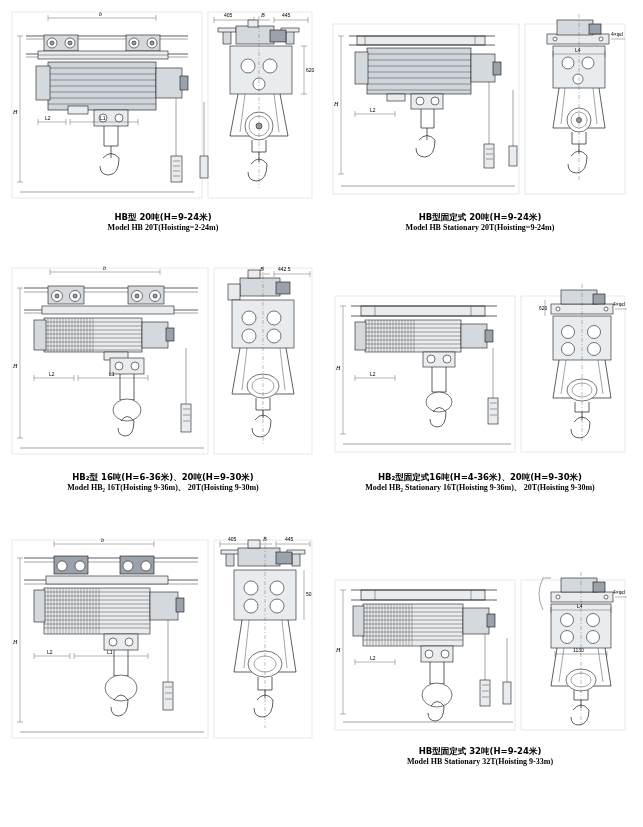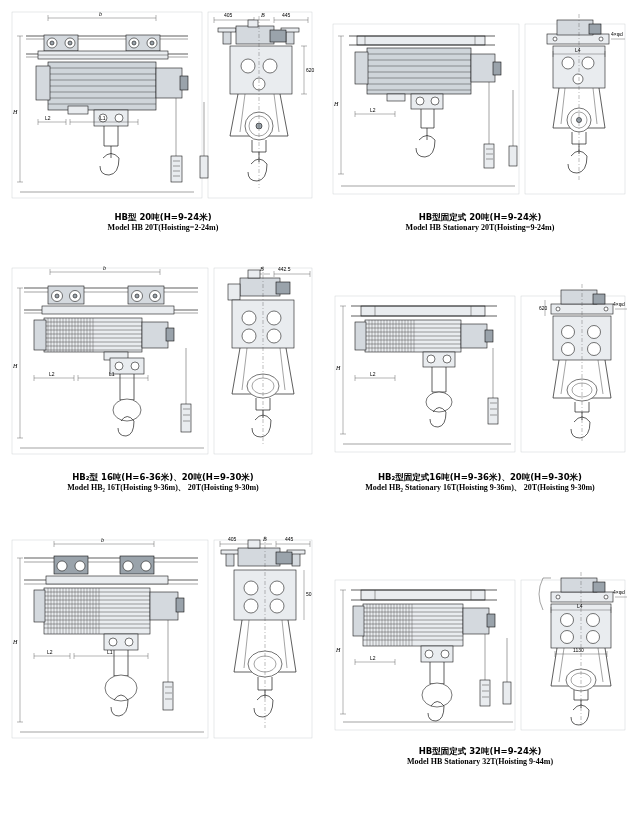--- a/index.html
+++ b/index.html
@@ -534,21 +534,21 @@
       <path d="M234 102 L228 140 L286 140 L280 102" class="ln"></path>
       <path d="M241 102 L236 136 M273 102 L278 136" class="ln-thin"></path>
       <ellipse cx="257" cy="132" rx="15" ry="11" class="fill-white"></ellipse>
       <ellipse cx="257" cy="132" rx="10" ry="7" class="ln-thin"></ellipse>
       <path d="M250 144 L250 154 L264 154 L264 144" class="ln"></path>
       <path d="M257 154 L257 162" class="ln"></path>
       <path d="M249 164 q8 -10 16 0 q0 15 -10 16 q-9 0 -9 -9" class="ln"></path>
       <line x1="257" y1="26" x2="257" y2="184" class="ln-dash"></line>
     </svg>
     <div class="caption" style="top:214px;">
-      <span class="cn">HB₂型固定式16吨(H=9-36米)、20吨(H=9-30米)</span>
+      <span class="cn">HB₂型固定式16吨(H=4-36米)、20吨(H=9-30米)</span>
       <span class="en">Model HB₂ Stationary 16T(Hoisting 9-36m)、 20T(Hoisting 9-30m)</span>
     </div>
   </div>
 
   <div class="block" style="left:8px; top:526px; width:310px; height:250px;">
     <svg class="dwg" width="310" height="230" viewBox="0 0 310 230">
       <rect x="4" y="14" width="196" height="198" class="ln-thin" style="stroke:#c8ccd0"></rect>
       <rect x="206" y="14" width="98" height="198" class="ln-thin" style="stroke:#c8ccd0"></rect>
 
       <line x1="46" y1="18" x2="146" y2="18" class="ln-dim"></line>
@@ -769,17 +769,17 @@
       <path d="M239 130 L234 164 M273 130 L278 164" class="ln-thin"></path>
       <ellipse cx="256" cy="162" rx="15" ry="11" class="fill-white"></ellipse>
       <ellipse cx="256" cy="162" rx="10" ry="7" class="ln-thin"></ellipse>
       <path d="M249 172 L249 182 L263 182 L263 172" class="ln"></path>
       <path d="M256 182 L256 190" class="ln"></path>
       <path d="M248 192 q8 -10 16 0 q0 14 -10 15 q-8 0 -8 -8" class="ln"></path>
       <line x1="256" y1="54" x2="256" y2="208" class="ln-dash"></line>
     </svg>
     <div class="caption" style="top:228px;">
       <span class="cn">HB型固定式 32吨(H=9-24米)</span>
-      <span class="en">Model HB Stationary 32T(Hoisting 9-44m)</span>
+      <span class="en">Model HB Stationary 32T(Hoisting 9-33m)</span>
     </div>
   </div>
 
 </div>
 
 </body></html>

